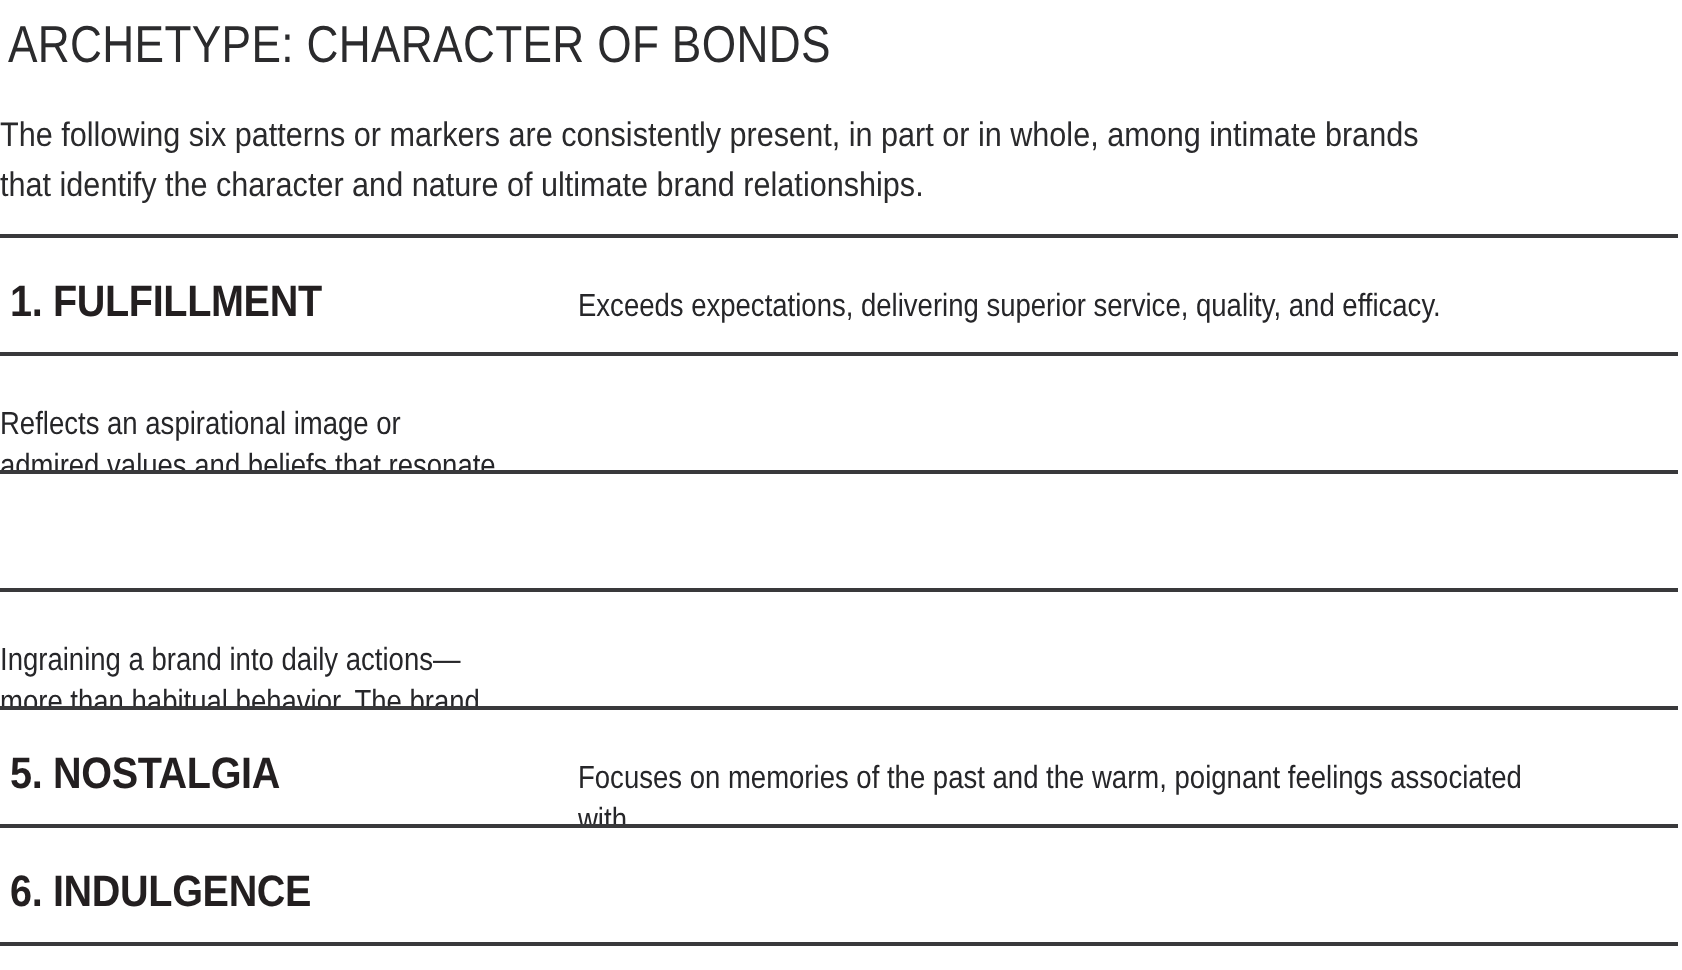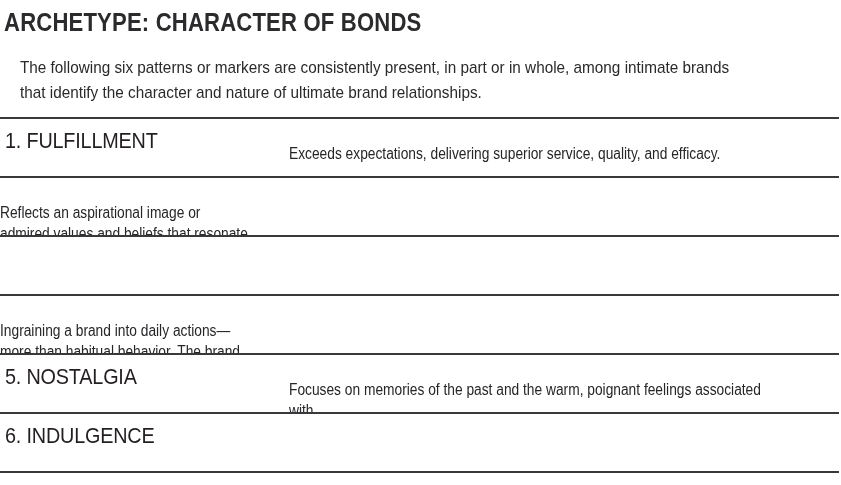--- a/index.html
+++ b/index.html
@@ -19,50 +19,50 @@
   }
   
   .cond {
     display: inline-block;
     transform-origin: 0 0;
     white-space: pre-line;
   }
   .page-title {
     margin: 6px 0 0 4px;
     font-size: 26px;
-    font-weight: 700;
+    font-weight: 400;
     line-height: 32px;
     letter-spacing: 0.2px;
     color: #2b2b2d;
     white-space: nowrap;
   }
   .page-title .cond { transform: scaleX(0.85); white-space: nowrap; }
   .intro {
-    margin: 17px 0 0 20px;
+    margin: 17px 0 0 0;
     font-size: 17px;
     line-height: 25px;
     color: #2a2a2c;
   }
   .intro .cond { transform: scaleX(0.90); }
   .bonds-table {
     margin-top: 12px;
     width: 839px;
     border-bottom: 2px solid #39393b;
   }
   .bond-row {
     display: grid;
     grid-template-columns: 289px 1fr;
     height: 59px;
     border-top: 2px solid #39393b;
     overflow: hidden;
   }
   .row-label {
-    padding: 10px 0 0 5px;
+    padding: 20px 0 0 5px;
     font-size: 22px;
-    font-weight: 400;
+    font-weight: 700;
     line-height: 24px;
     letter-spacing: -0.2px;
     white-space: nowrap;
   }
   .row-label .cond { transform: scaleX(0.90); white-space: nowrap; }
   .row-desc {
     padding: 24px 0 0 0;
     font-size: 16px;
     line-height: 21px;
     color: #262629;

